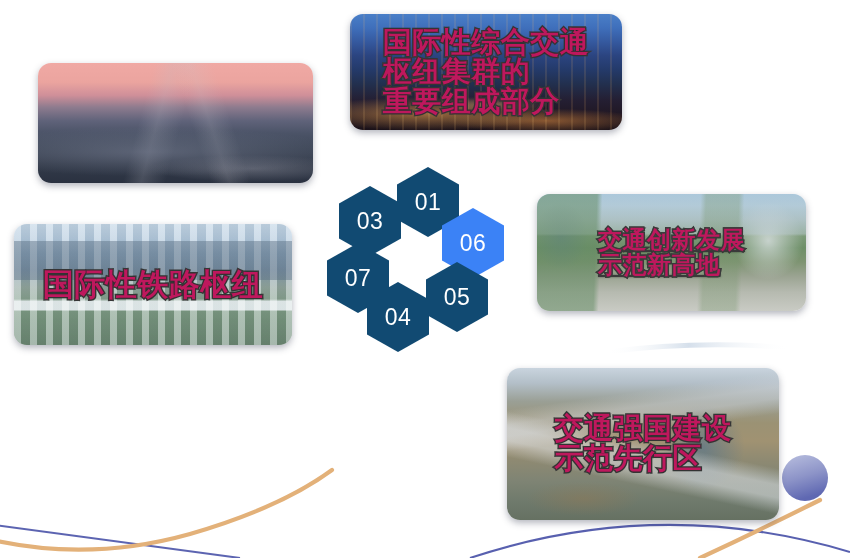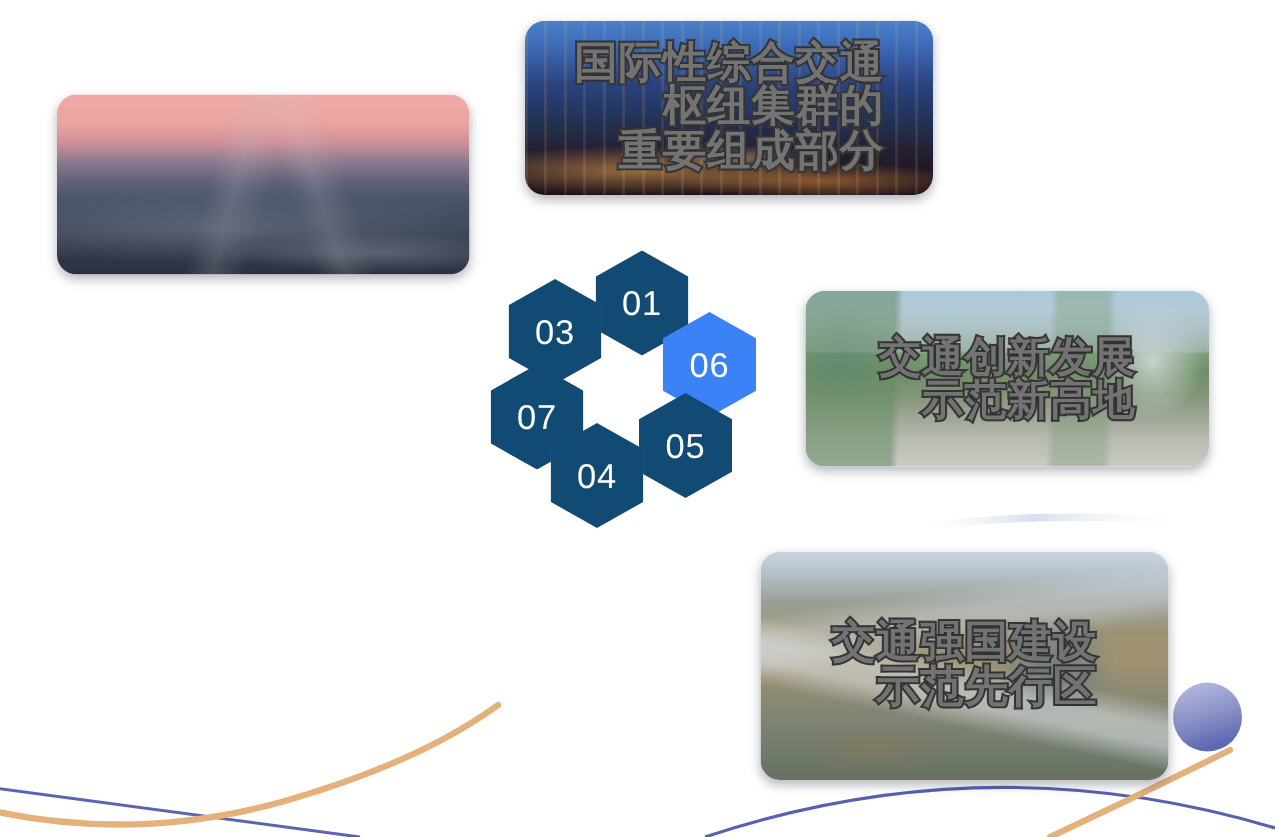--- a/index.html
+++ b/index.html
@@ -22,39 +22,39 @@
     overflow:hidden;
     box-shadow:0 3px 7px rgba(40,45,70,.35);
     display:flex;align-items:center;justify-content:center;
   }
   .card .photo{
     position:absolute;left:0;top:0;width:100%;height:100%;
   }
   .card .caption{
     position:relative;
     z-index:3;
-    text-align:right;
-    color:#737373;
+    text-align:left;
+    color:#be185d;
     font-weight:700;
     line-height:1.02;
     letter-spacing:.5px;
     white-space:pre-line;
     -webkit-text-stroke:2.6px #3a3a3a;
     paint-order:stroke fill;
     text-shadow:0 0 2px rgba(0,0,0,.45);
     padding:0 4px;
   }
 
   
   #card-1 .caption{font-size:30px;}
   #card-2 .caption{font-size:29px;}
   #card-3 .caption{font-size:31px;}
   #card-4 .caption{font-size:30px;}
   #card-5 .caption{font-size:29px;}
-  #card-6 .caption{font-size:28px;}
+  #card-6 .caption{font-size:24px;text-decoration:underline;}
 
   
   
   .ph-sunset-highway{
     background:
       linear-gradient(180deg,#f0a9a4 0%,#eba49f 16%,#cf8f99 27%,#8d7b8e 37%,
                       #60637a 48%,#4c5468 58%,#3e4758 70%,#333b4a 84%,#2a3140 100%);
   }
   .ph-sunset-highway::after{
     content:"";position:absolute;inset:0;
@@ -193,20 +193,24 @@
     <div class="photo ph-sunset-highway"></div>
   </div>
 
   <div class="card" id="card-2" style="left: 350px; top: 14px; width: 272px; height: 116px;">
     <div class="photo ph-night-city"></div>
     <div class="caption">国际性综合交通
 枢纽集群的
 重要组成部分</div>
   </div>
 
+  <div class="card" id="card-3" style="left: 14px; top: 224px; width: 278px; height: 121px;">
+    <div class="photo ph-rail-city"></div>
+    <div class="caption">国际性铁路枢纽</div>
+  </div>
 
   <div class="card" id="card-6" style="left: 537px; top: 194px; width: 269px; height: 117px;">
     <div class="photo ph-green-street"></div>
     <div class="caption">交通创新发展
 示范新高地</div>
   </div>
 
 
   <div class="card" id="card-5" style="left: 507px; top: 368px; width: 272px; height: 152px;">
     <div class="photo ph-aerial-highway"></div>

